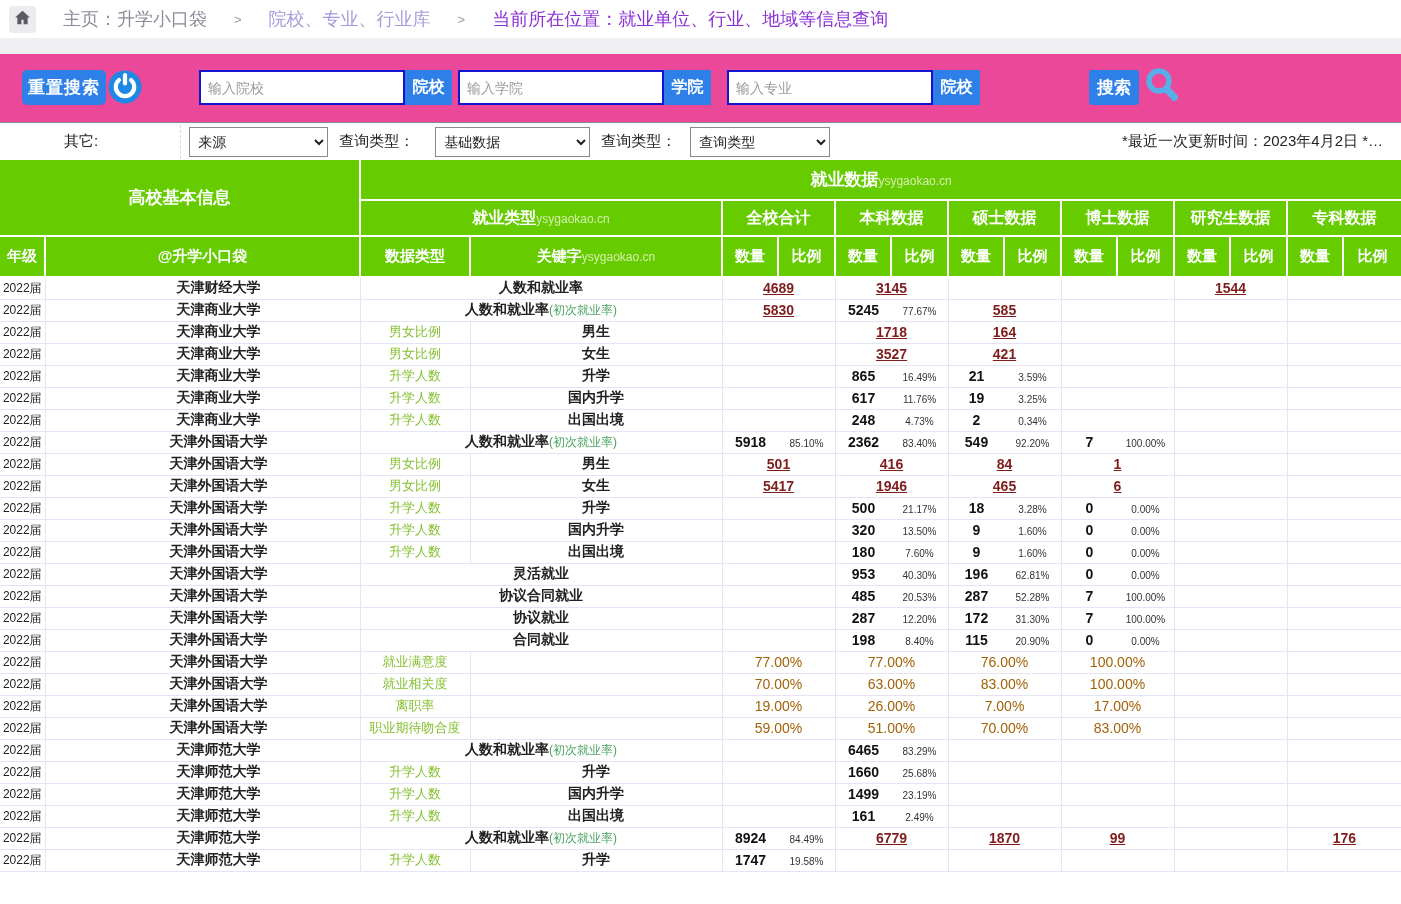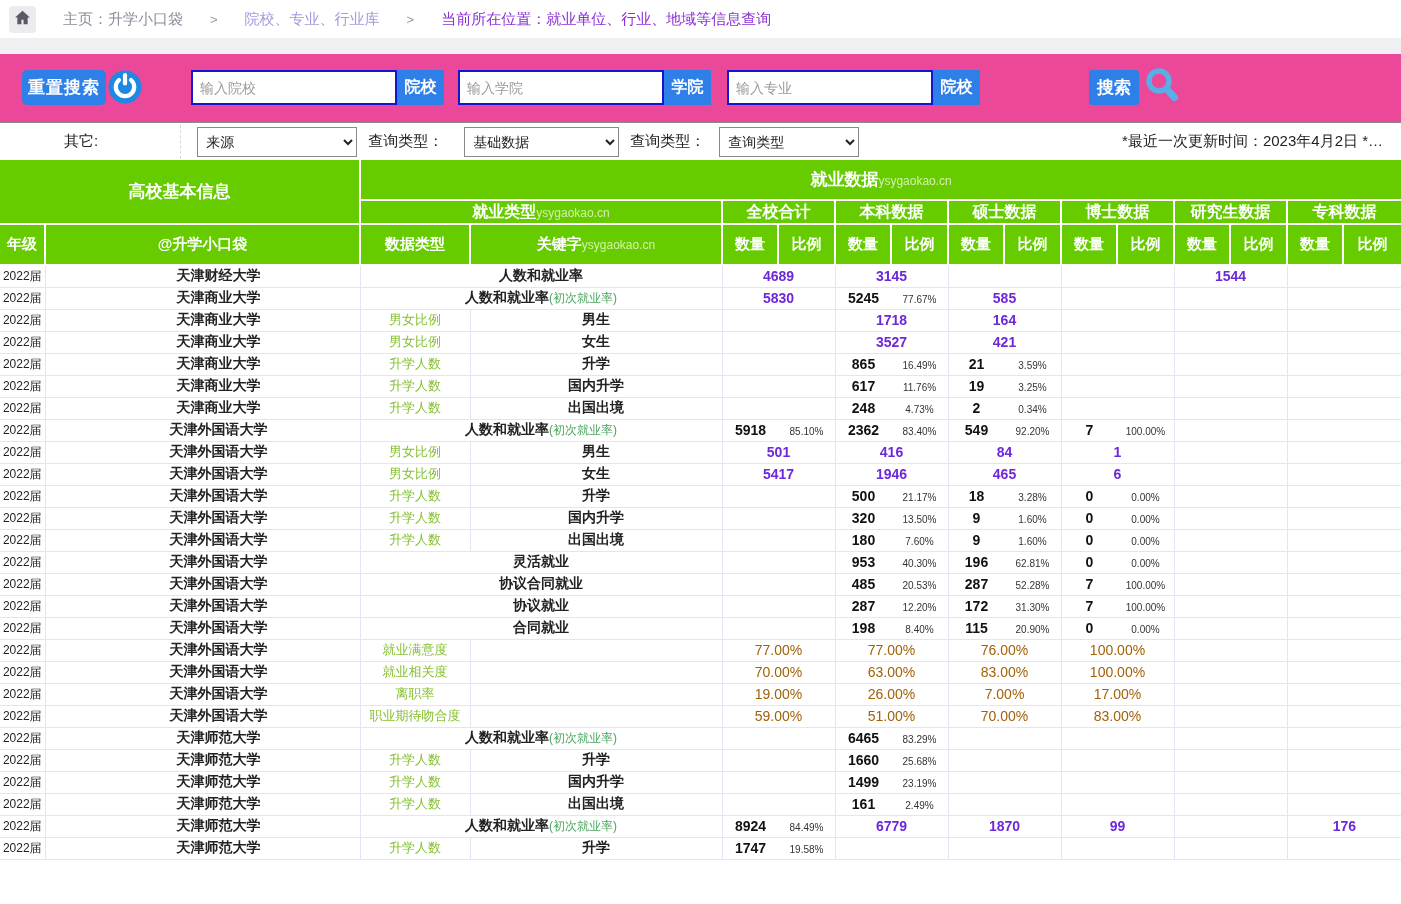--- a/index.html
+++ b/index.html
@@ -3,82 +3,82 @@
 <meta charset="utf-8">
 <style>
   * { box-sizing: border-box; margin: 0; padding: 0; }
   html,body { width:1401px; height:904px; background:#fff; overflow:hidden;
     font-family:"Liberation Sans","DejaVu Sans",sans-serif; }
 
   
   .crumb-bar { height:38px; display:flex; align-items:center; background:#fff; padding-left:9px; }
   .home-btn { width:27px; height:27px; background:#ECECEF; border-radius:4px;
     display:flex; align-items:center; justify-content:center; cursor:pointer; }
-  .crumb { font-size:15px; }
+  .crumb { font-size:18px; }
   .crumb-home { color:#8E8B9A; margin-left:27px; }
   .crumb-sep { color:#9a9aa6; margin:0 27px; font-size:13px; }
   .crumb-lib { color:#A49BDC; }
   .crumb-cur { color:#8B2FD6; }
 
   .gray-strip { height:16px; background:#F0F0F3; }
 
   
   .search-row { height:68px; position:relative; background:#ec4899;padding-left:20px; }
   .btn-blue { background:#2E80E8; color:#fff; border:none; cursor:pointer; }
   .reset-btn { position:absolute; left:22px; top:16px; width:84px; height:35px;
     border-radius:5px; font-size:17px; font-weight:700; letter-spacing:1px; }
   .refresh-wrap { position:absolute; left:106px; top:14px; width:38px; height:38px; cursor:pointer; }
   .sgroup { position:absolute; top:16px; display:flex; height:35px; }
   .sgroup input { width:206px; height:35px; border:2px solid #1515CF; font-size:14px;
     padding:0 7px; color:#222; outline:none; font-family:inherit; }
   .sgroup input::placeholder { color:#9a9a9a; }
   .attach-btn { width:47px; height:35px; font-size:16px; font-weight:700; }
-  .g1 { left:191px;align-items:center; } .g2 { left:458px; } .g3 { left:727px; }
+  .g1 { left:199px;align-items:center; } .g2 { left:458px; } .g3 { left:727px; }
   .search-btn { position:absolute; left:1089px; top:16px; width:50px; height:35px;
     border-radius:3px; font-size:17px; font-weight:700; }
   .mag-wrap { position:absolute; left:1142px; top:12px; width:42px; height:42px; cursor:pointer; }
 
   
   .filter-row { height:38px; display:flex; align-items:center; background:#fff;
     border-top:1px solid #8a8a8a; }
   .flabel { font-size:15px; color:#222; }
   .other-label { margin-left:64px; }
   .dash-sep { height:34px; border-left:1px dashed #d8d8d8; margin-left:82px; }
   .filter-row select { height:30px; border:1px solid #8a8a8a; background:#fff;
     font-size:14px; color:#222; padding:0 4px; font-family:inherit; }
-  .sel1 { width:160px; margin-left:16px; }
+  .sel1 { width:139px; margin-left:8px; }
   .lab2 { margin-left:11px; }
   .sel2 { width:155px; margin-left:21px; }
   .lab3 { margin-left:11px; }
   .sel3 { width:140px; margin-left:14px; }
   .update-note { margin-left:auto; margin-right:18px; font-size:15px; color:#222; white-space:nowrap; }
 
   
   table { border-collapse:collapse; table-layout:fixed; width:1401px; }
   thead th { background:#66CC00; color:#fff; border:2px solid #fff; font-weight:700;
     text-align:center; vertical-align:middle; }
   thead tr:first-child th { border-top:none; }
   thead th:first-child { border-left:none; }
   thead th:last-child { border-right:none; }
   .hr1 th { height:40px; font-size:17px; }
-  .hr2 th { height:24px; font-size:16px; }
+  .hr2 th { height:36px; font-size:16px; }
   .hr3 th { height:41px; font-size:15px; }
   .wm { font-size:12px; color:#D4EFAC; font-weight:400; }
 
   tbody td { height:22px; border-bottom:1px solid #E4E4F4; text-align:center;
     vertical-align:middle; padding:0; overflow:hidden; white-space:nowrap; }
   tbody td + td { border-left:1px solid #E4E4F4; }
   .year  { font-size:12px; color:#222; }
   .uni   { font-size:14px; font-weight:600; color:#222;padding-left:32px; }
   .dt    { font-size:13px; color:#85C030; }
   .kw    { font-size:14px; font-weight:600; color:#222; }
   .suf   { font-size:12px; font-weight:400; color:#49A45D; }
   .q     { display:inline-block; width:50%; font-size:14px; font-weight:700; color:#111; }
   .p     { display:inline-block; width:50%; font-size:10px; font-weight:400; color:#333; }
-  .qspan { font-size:14px; font-weight:700; color:#6d28d9; }
+  .qspan { font-size:14px; font-weight:700; color:#7f1d1d;text-decoration:underline; }
   .sval  { font-size:14px; font-weight:400; color:#a16207; }
 </style>
 </head>
 <body>
 
 <div class="crumb-bar">
   <div class="home-btn">
     <span>
       <svg width="17" height="17" viewBox="0 0 24 24" fill="#5A5A64">
           <path d="M12 2.5 1.5 12h3.2v9.5h5.8v-6.5h3v6.5h5.8V12h3.2z"></path>

